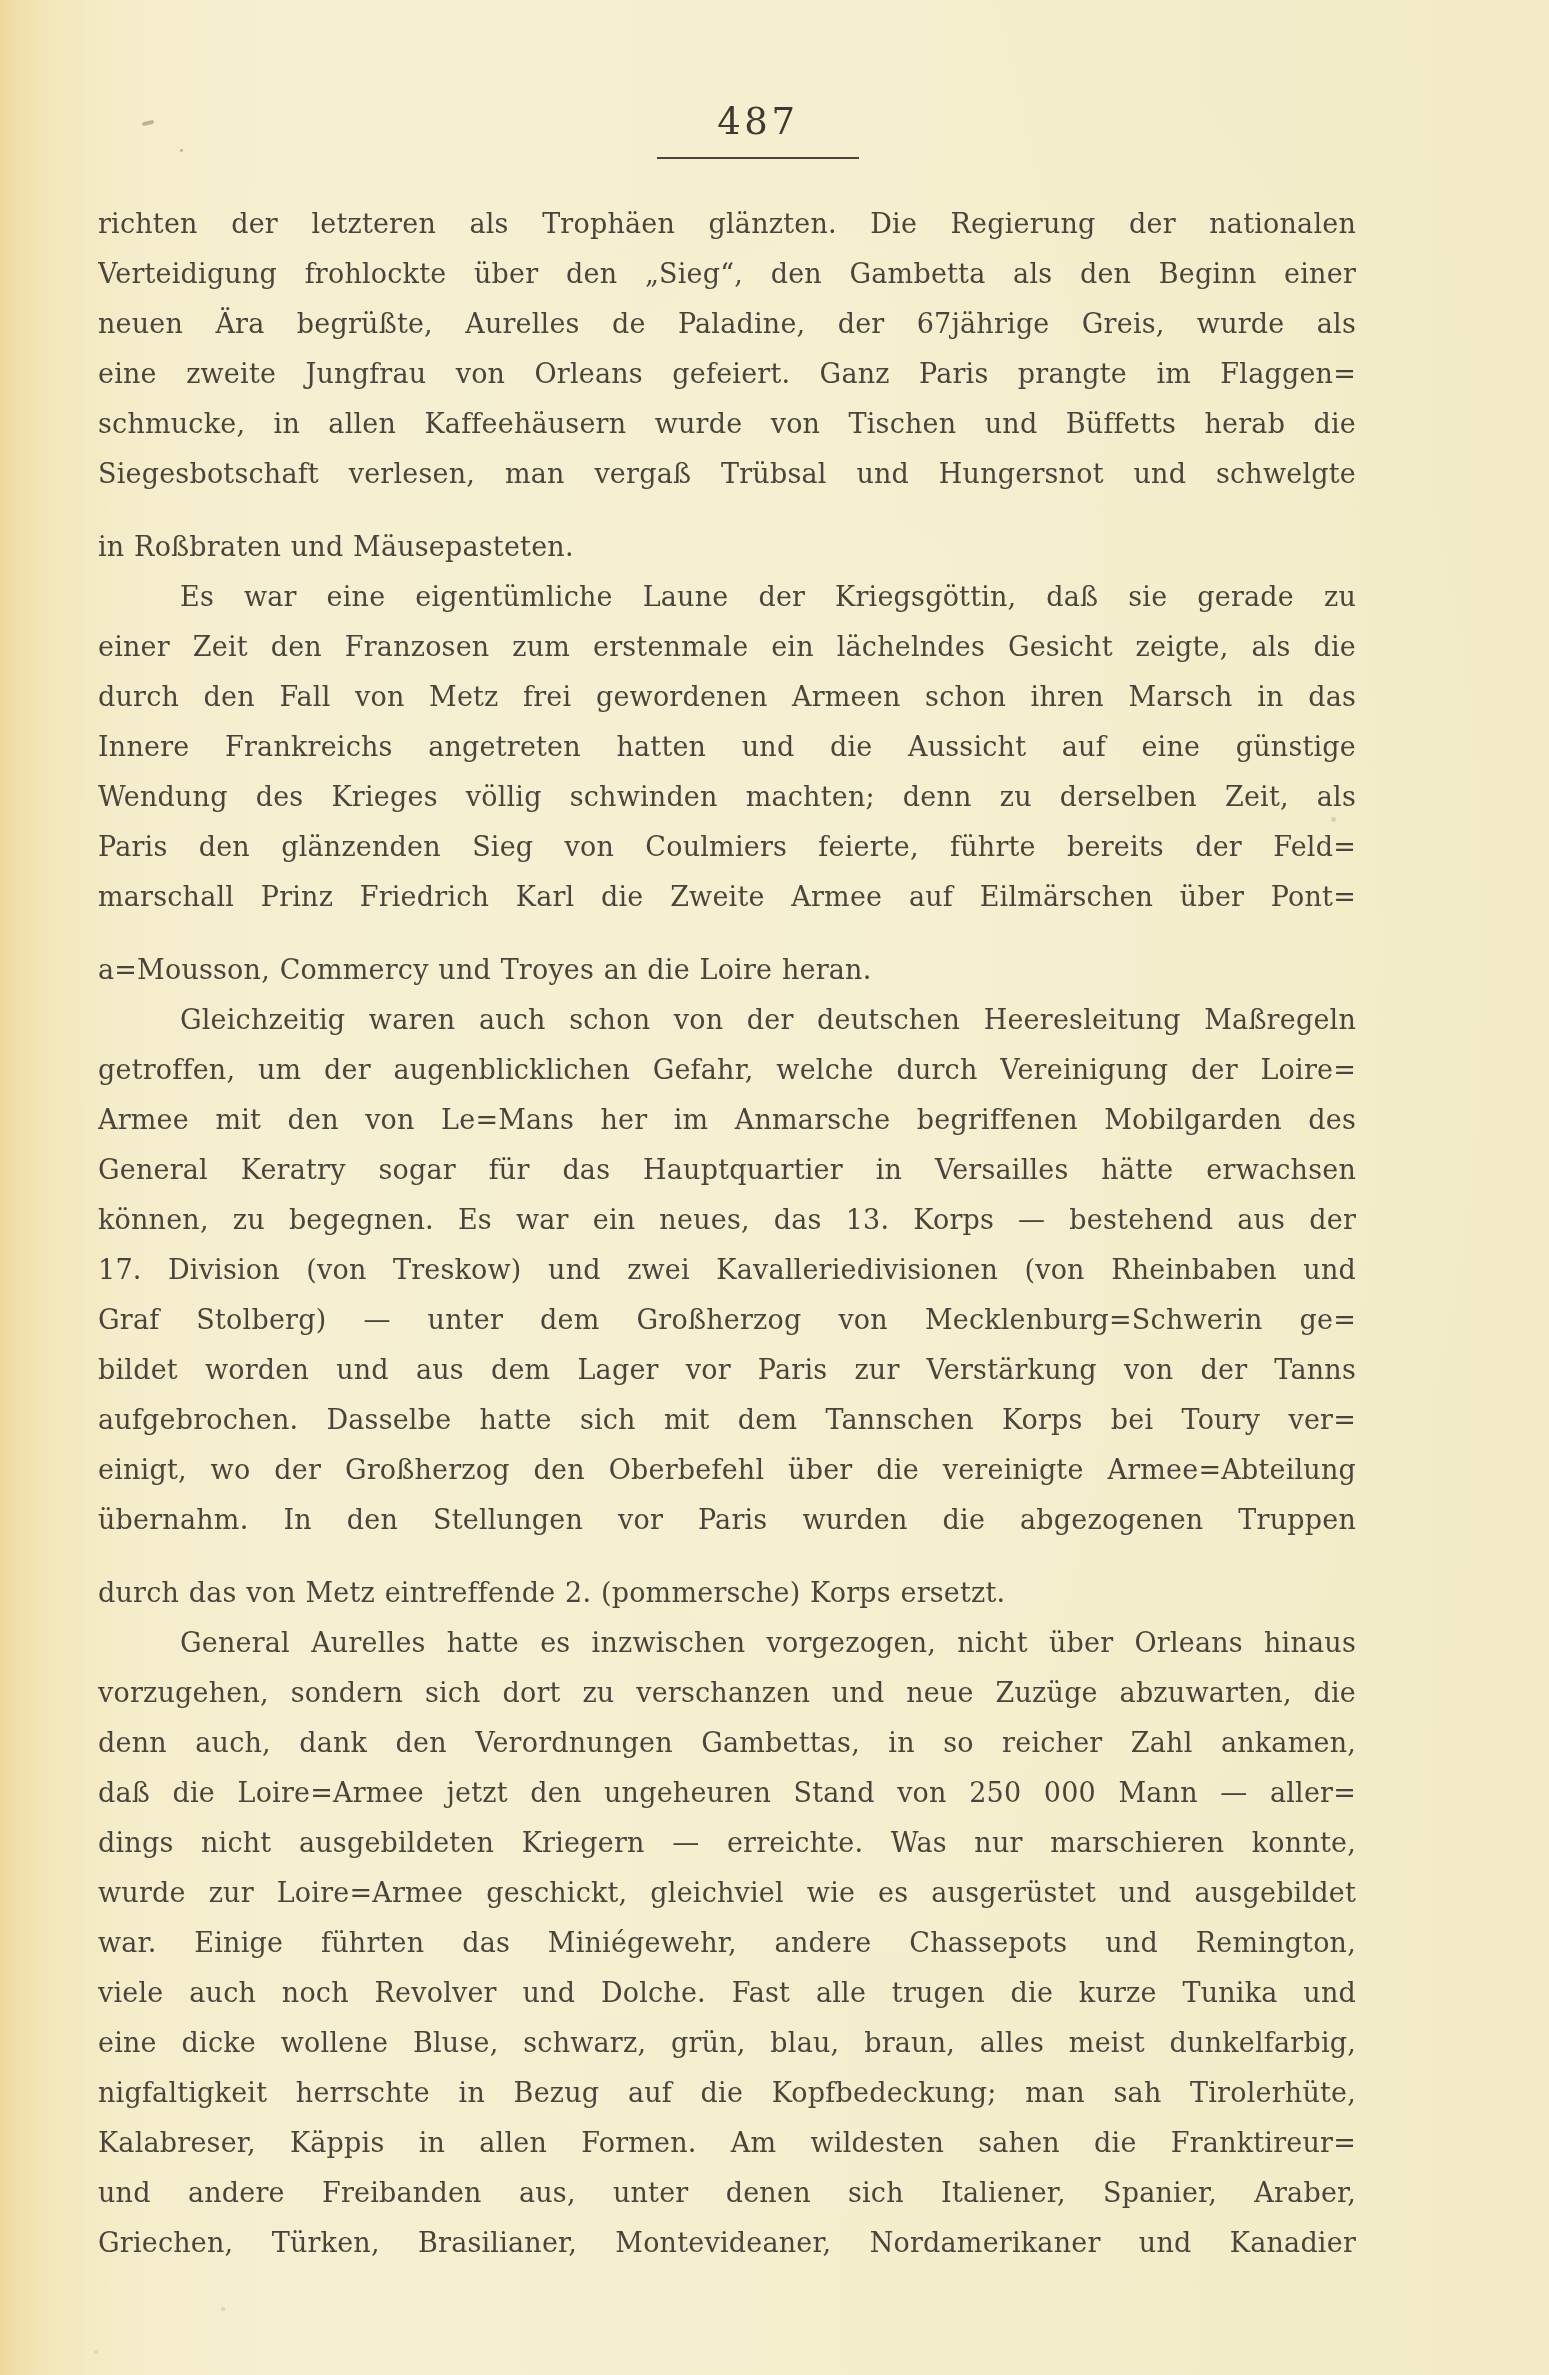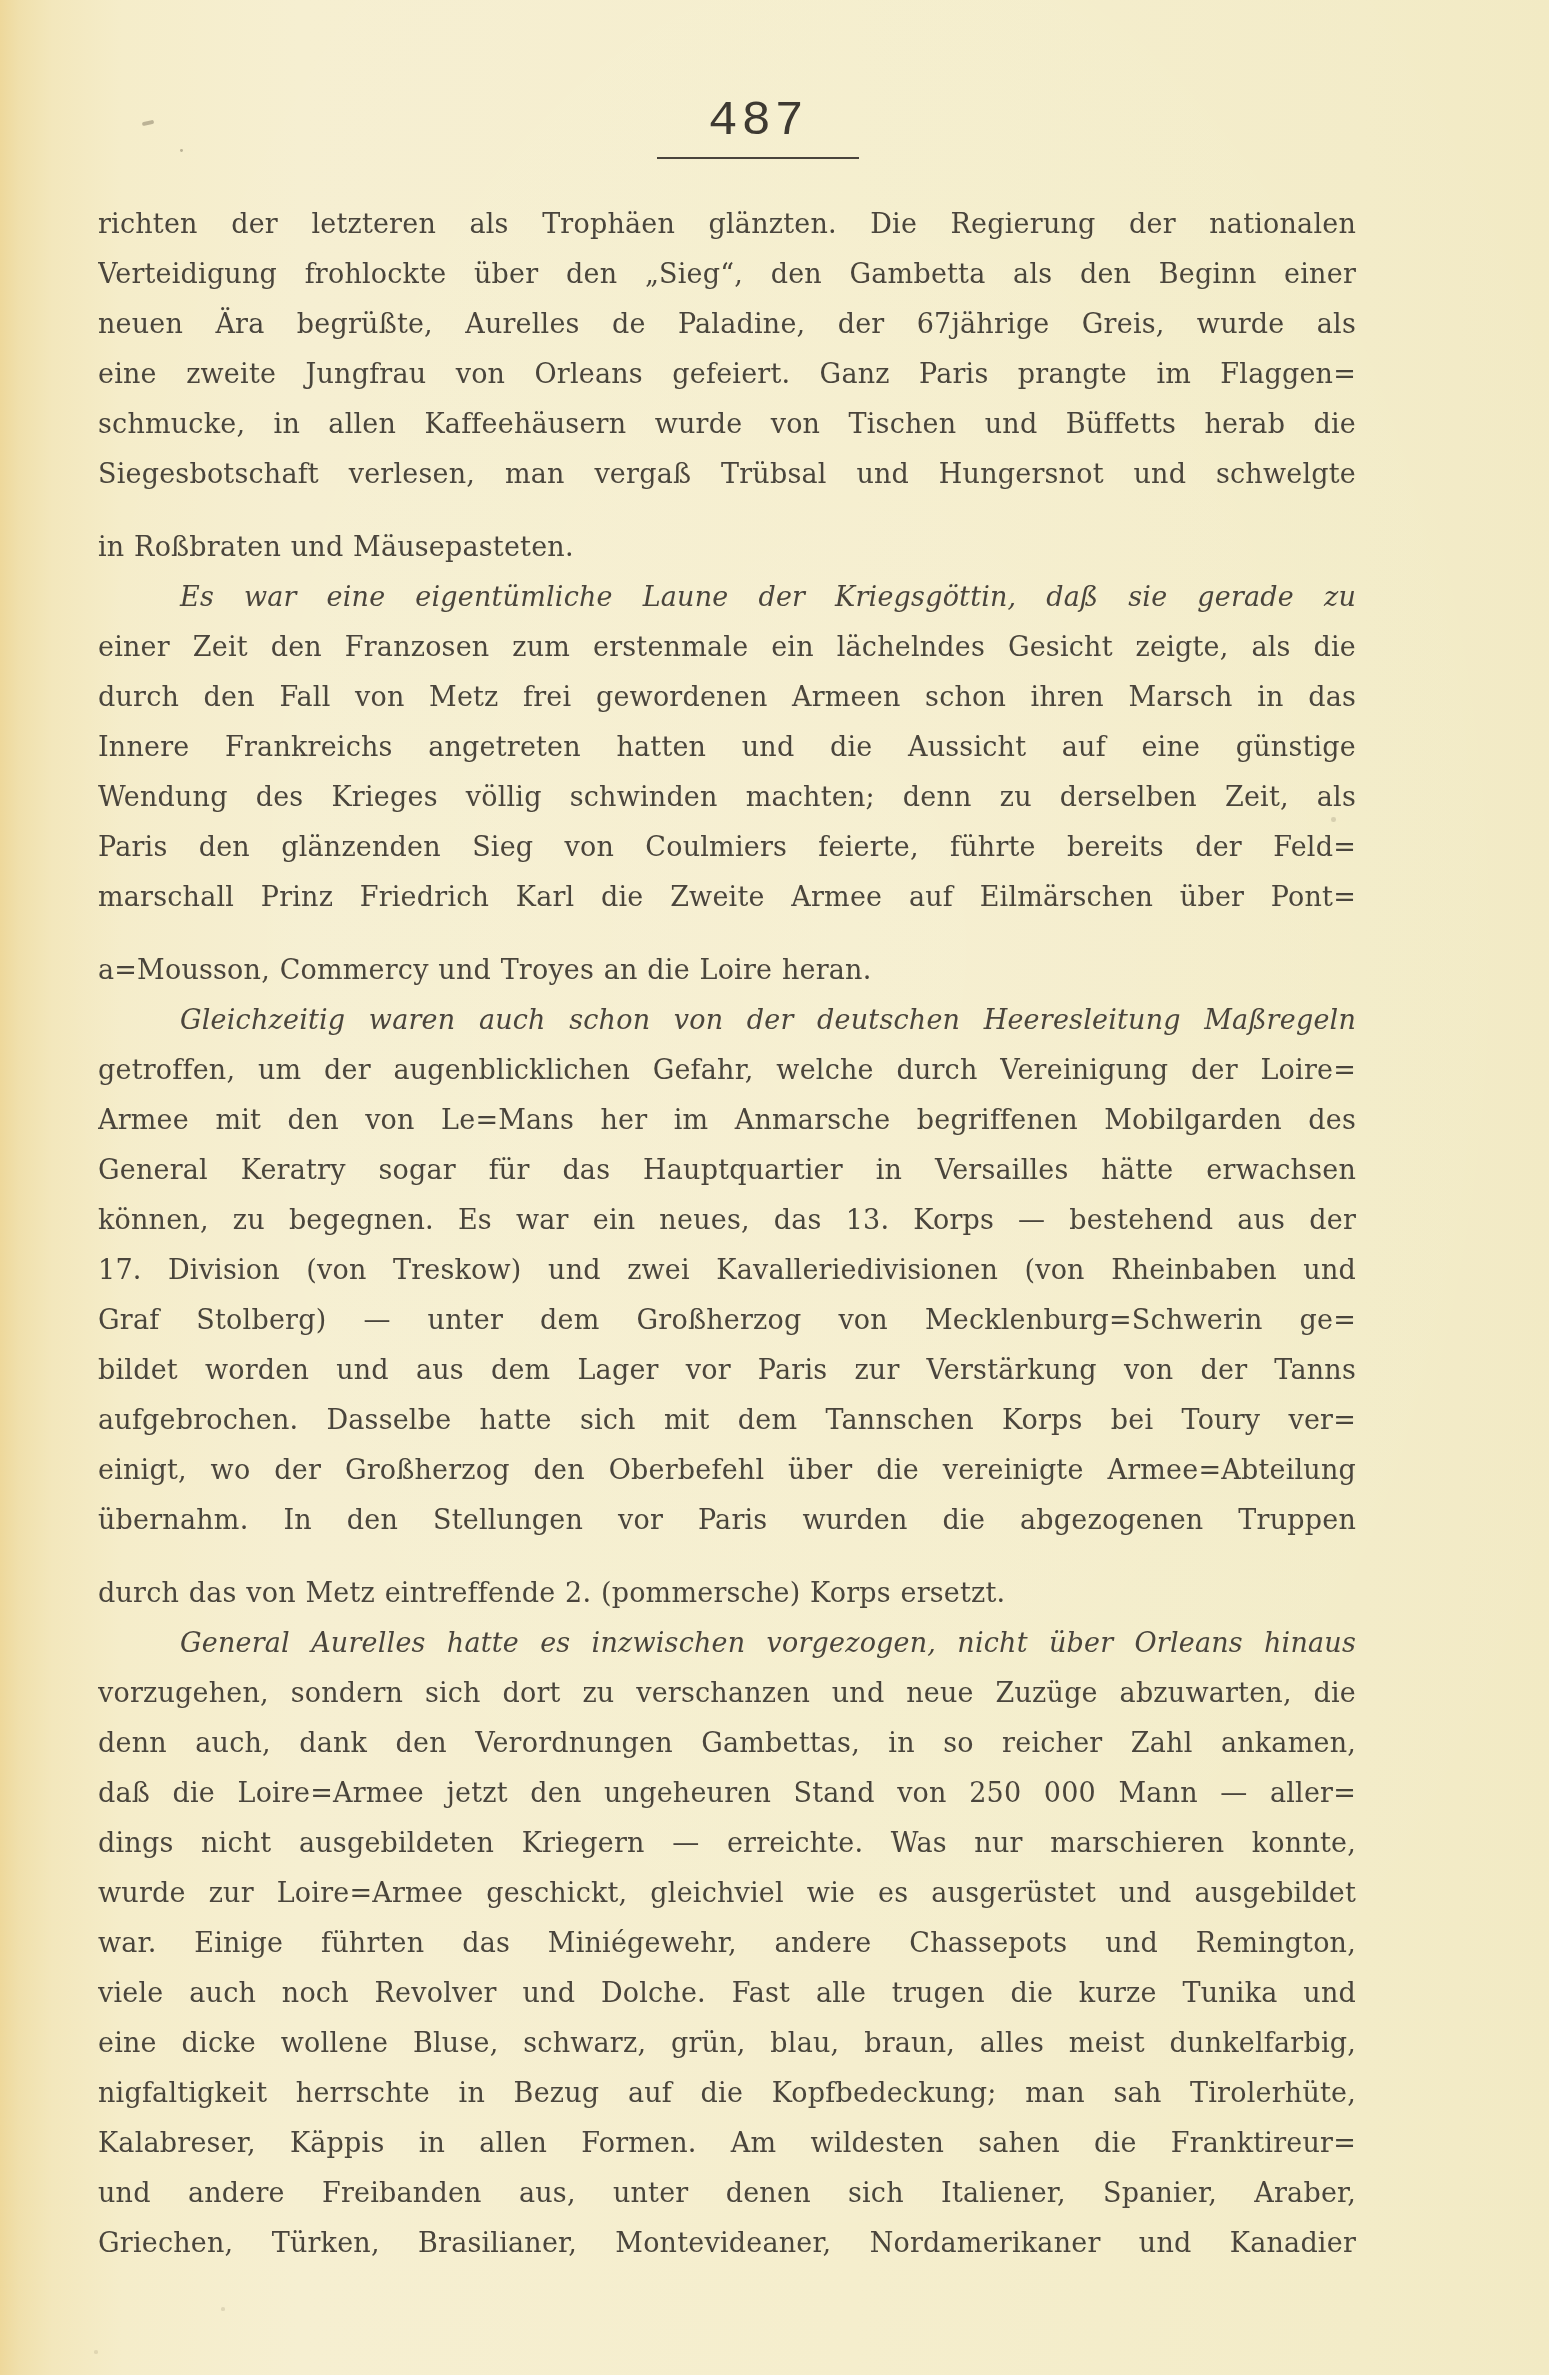--- a/index.html
+++ b/index.html
@@ -31,46 +31,44 @@
   .page-header {
     position: absolute;
     top: 97px;
     left: 657px;
     width: 202px;
     text-align: center;
     border-bottom: 2.8px solid #49443c;
     padding-bottom: 11.2px;
   }
   .page-number {
-    font-size: 49px;
+    font-size: 37px;
     line-height: 49px;
     letter-spacing: 3.7px;
     color: #3e3a32;
-    font-family: Liberation Mono, monospace;
   }
   .page-body {
     position: absolute;
     top: 199px;
     left: 98px;
     width: 1258px;
     font-size: 27px;
     line-height: 50px;
     letter-spacing: 0.2px;
     word-spacing: 0.9px;
   }
   .text-line {
     height: 50px;
     overflow: hidden;
     text-align: justify;
     text-align-last: justify;
     white-space: normal;
   }
   .text-line.indent {
     text-indent: 82px;
-    font-style: italic;
   }
   .text-line.para-end {
     text-align-last: left;
     margin-top: 23px;
   }
   .speck {
     position: absolute;
     background: rgba(95, 84, 62, 0.38);
     border-radius: 50%;
   }

